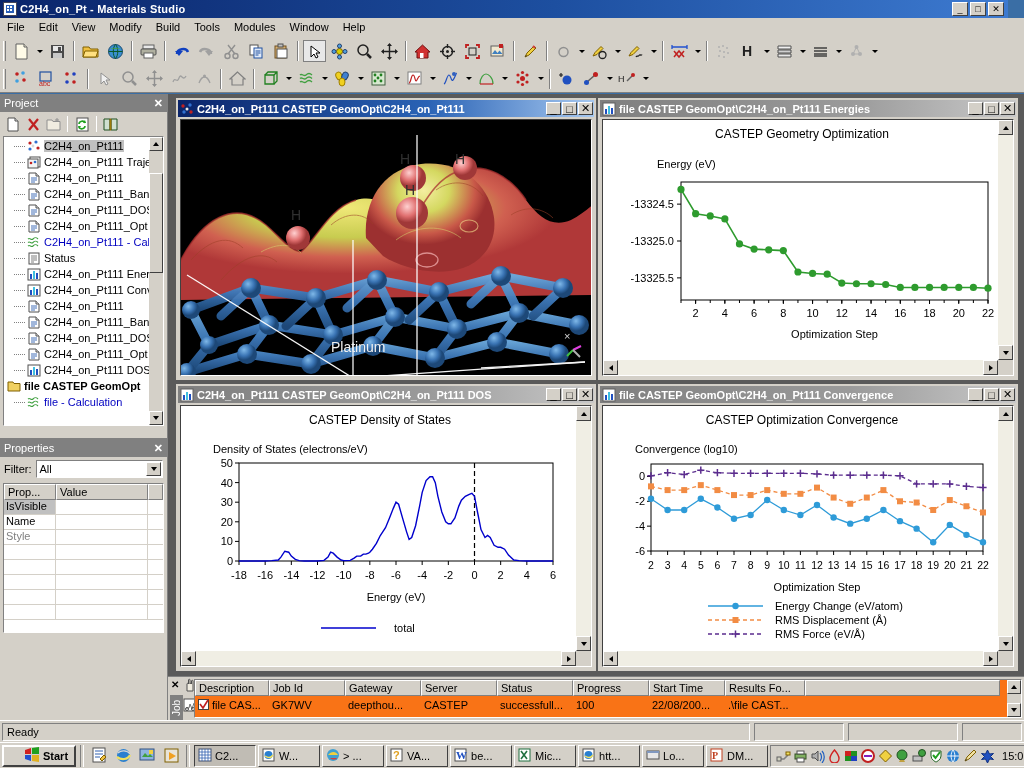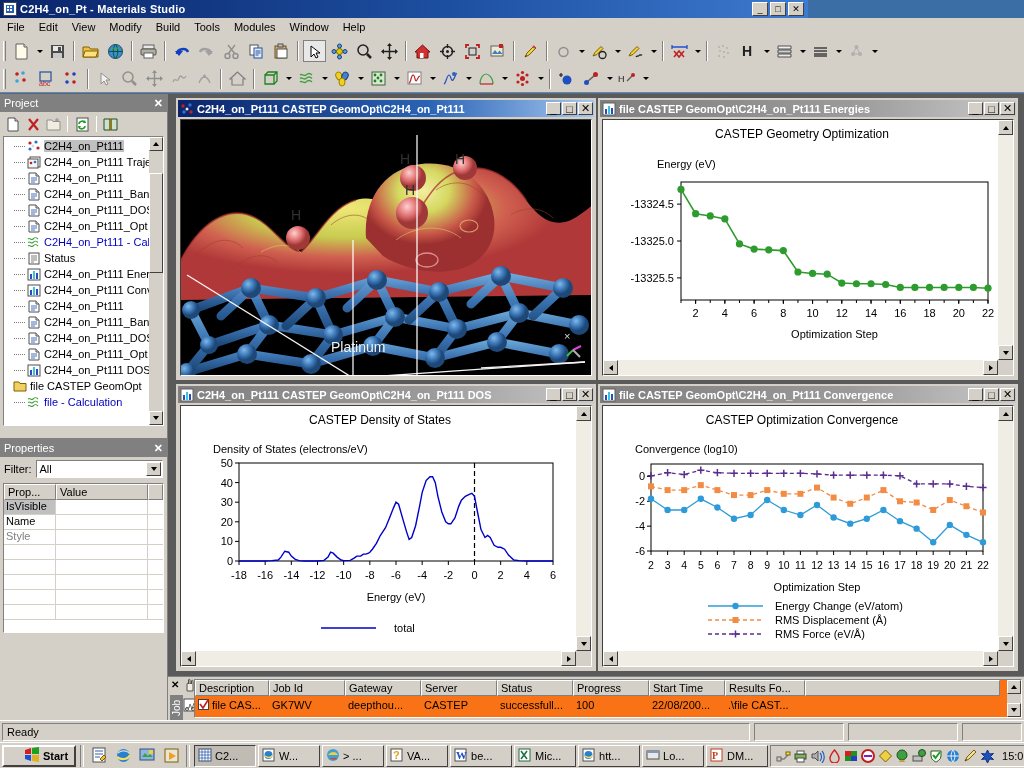--- a/index.html
+++ b/index.html
@@ -8,21 +8,21 @@
     width: 1024px; height: 768px;
     overflow: hidden;
     font-family: "Liberation Sans", sans-serif;
     font-size: 11px;
     background: #3a6ea5;
   }
   .app { position: relative; width: 1024px; height: 768px; }
 
   
   .titlebar {
-    position: absolute; left: 0; top: 0; width: 808px; height: 18px;
+    position: absolute; left: 0; top: 0; width: 1008px; height: 18px;
     background: linear-gradient(90deg, #0a246a 0%, #1d4fa0 55%, #3d7ad0 100%);
     display: flex; align-items: center; padding: 0 2px;
   }
   .titlebar .tb-icon {
     width: 14px; height: 14px; margin: 0 3px 0 1px;
     background: #fff; border: 1px solid #445;
     position: relative; flex: none;
   }
   .titlebar .tb-icon::before {
     content: ""; position: absolute; inset: 2px;
@@ -134,21 +134,21 @@
   }
   .titem .tdash {
     width: 12px; height: 16px; flex: none;
     background-image: repeating-linear-gradient(to right, #808080 0 1px, transparent 1px 2px);
     background-size: 100% 1px; background-position: 0 8px; background-repeat: no-repeat;
   }
   .titem .ticon { width: 16px; height: 15px; flex: none; margin-right: 2px; display: flex; align-items: center; justify-content: center; }
   .titem .tlabel { overflow: hidden; text-overflow: clip; }
   .titem.sel .tlabel { background: #c0c0c0; }
   .titem.calc .tlabel { color: #0000c0; }
-  .titem.folder { padding-left: 8px; }
+  .titem.folder { padding-left: 2px; font-weight: bold; }
 
   
   .filter-row { display: flex; align-items: center; padding: 3px 4px; gap: 4px; }
   .filter-row label { font-size: 11px; }
   .combo {
     flex: 1; height: 18px; background: #fff;
     border: 1px solid; border-color: #808080 #fff #fff #808080;
     display: flex; align-items: center; font-size: 11px; padding-left: 3px;
     position: relative;
   }

